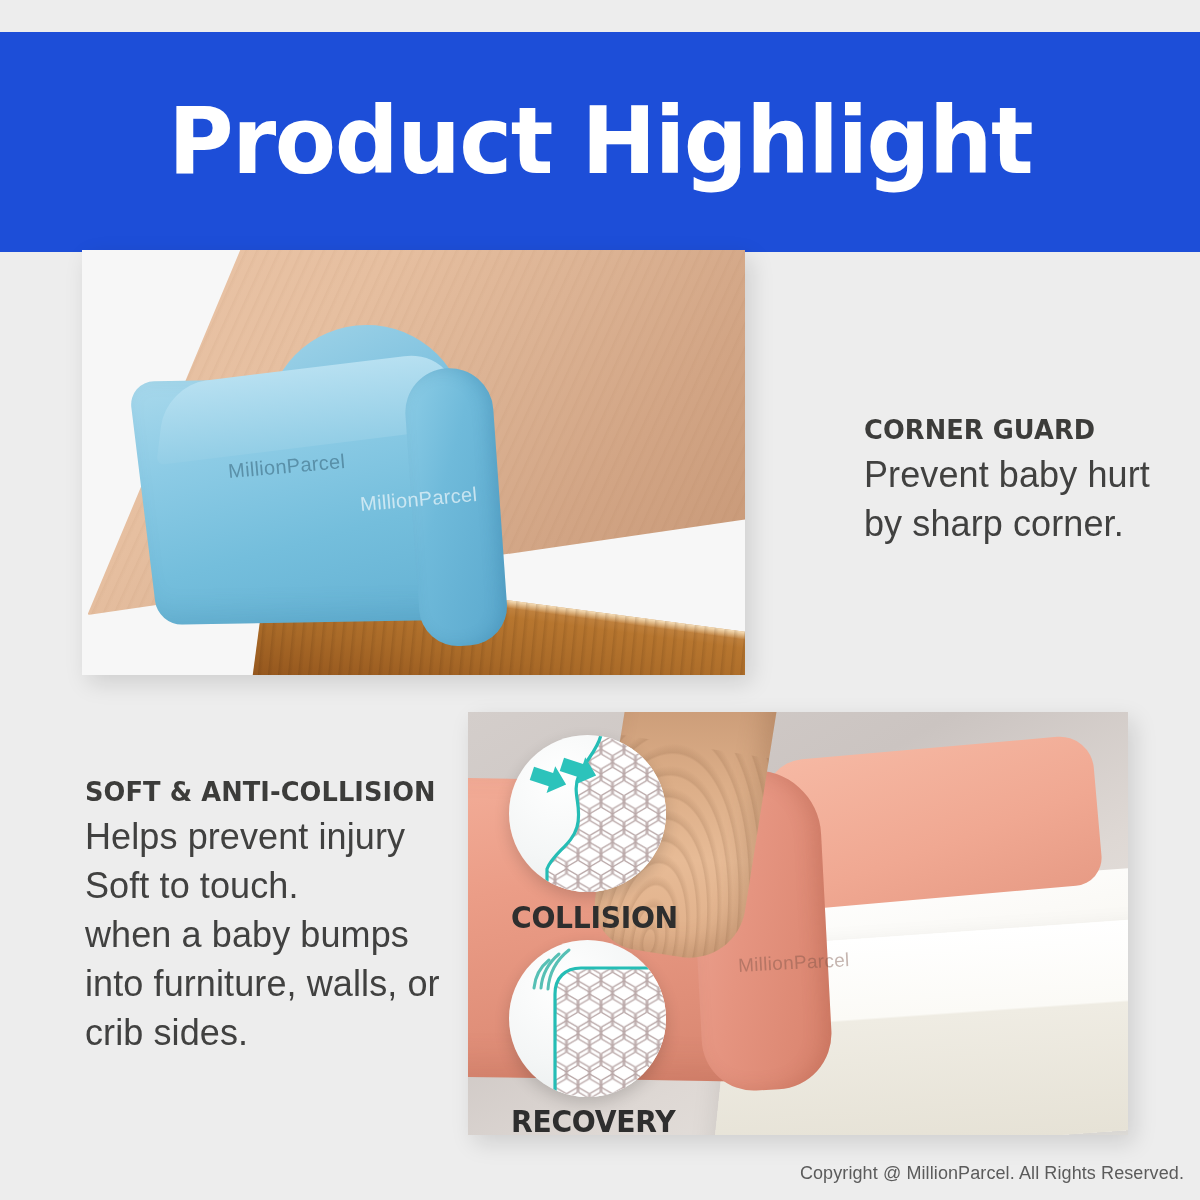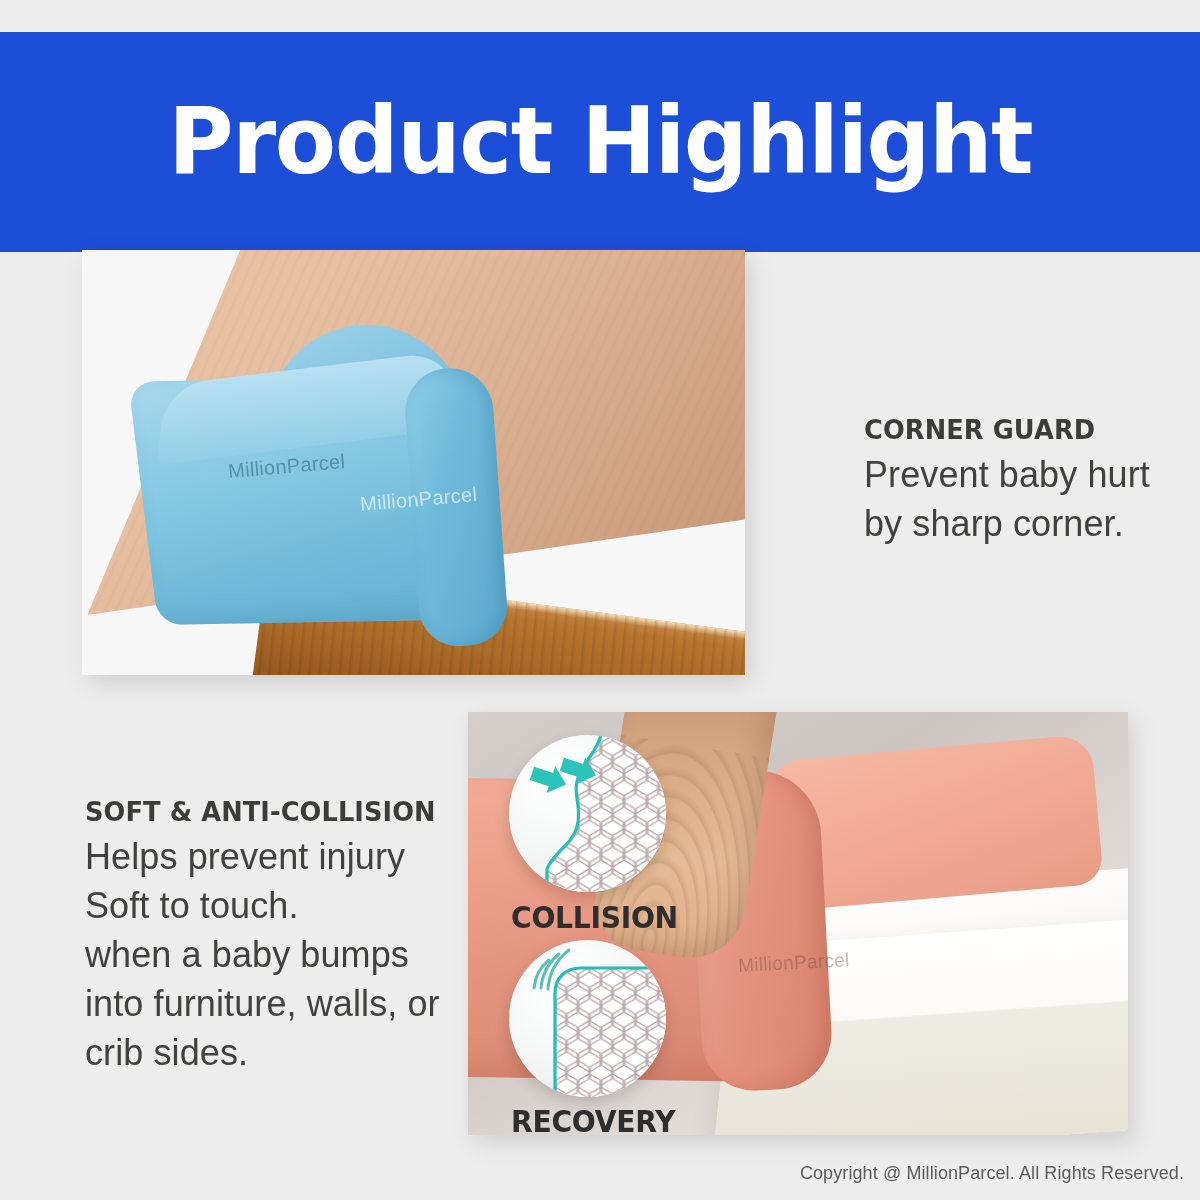--- a/index.html
+++ b/index.html
@@ -199,21 +199,21 @@
     letter-spacing:.1px; margin-bottom:6px;
     font-family:"DejaVu Sans","Liberation Sans",sans-serif;
     transform:scaleX(0.95); transform-origin:left center;
   }
   .txt-body{
     font-size:36px; color:#414140; line-height:1.36;
     font-family:"Liberation Sans",sans-serif;
     letter-spacing:.1px;
   }
   #text-corner-guard{ left:822px; top:414px; width:350px;margin-left:42px; }
-  #text-soft-collision{ left:85px; top:796px; width:370px; }
+  #text-soft-collision{ left:85px; top:776px; width:370px; }
 
   
   .footer-copy{
     position:absolute; right:16px; bottom:16px;
     font-size:18px; color:#5b5b5b;
     font-family:"Liberation Sans",sans-serif;
     letter-spacing:.1px;
     text-align:right;
   }
 </style>

